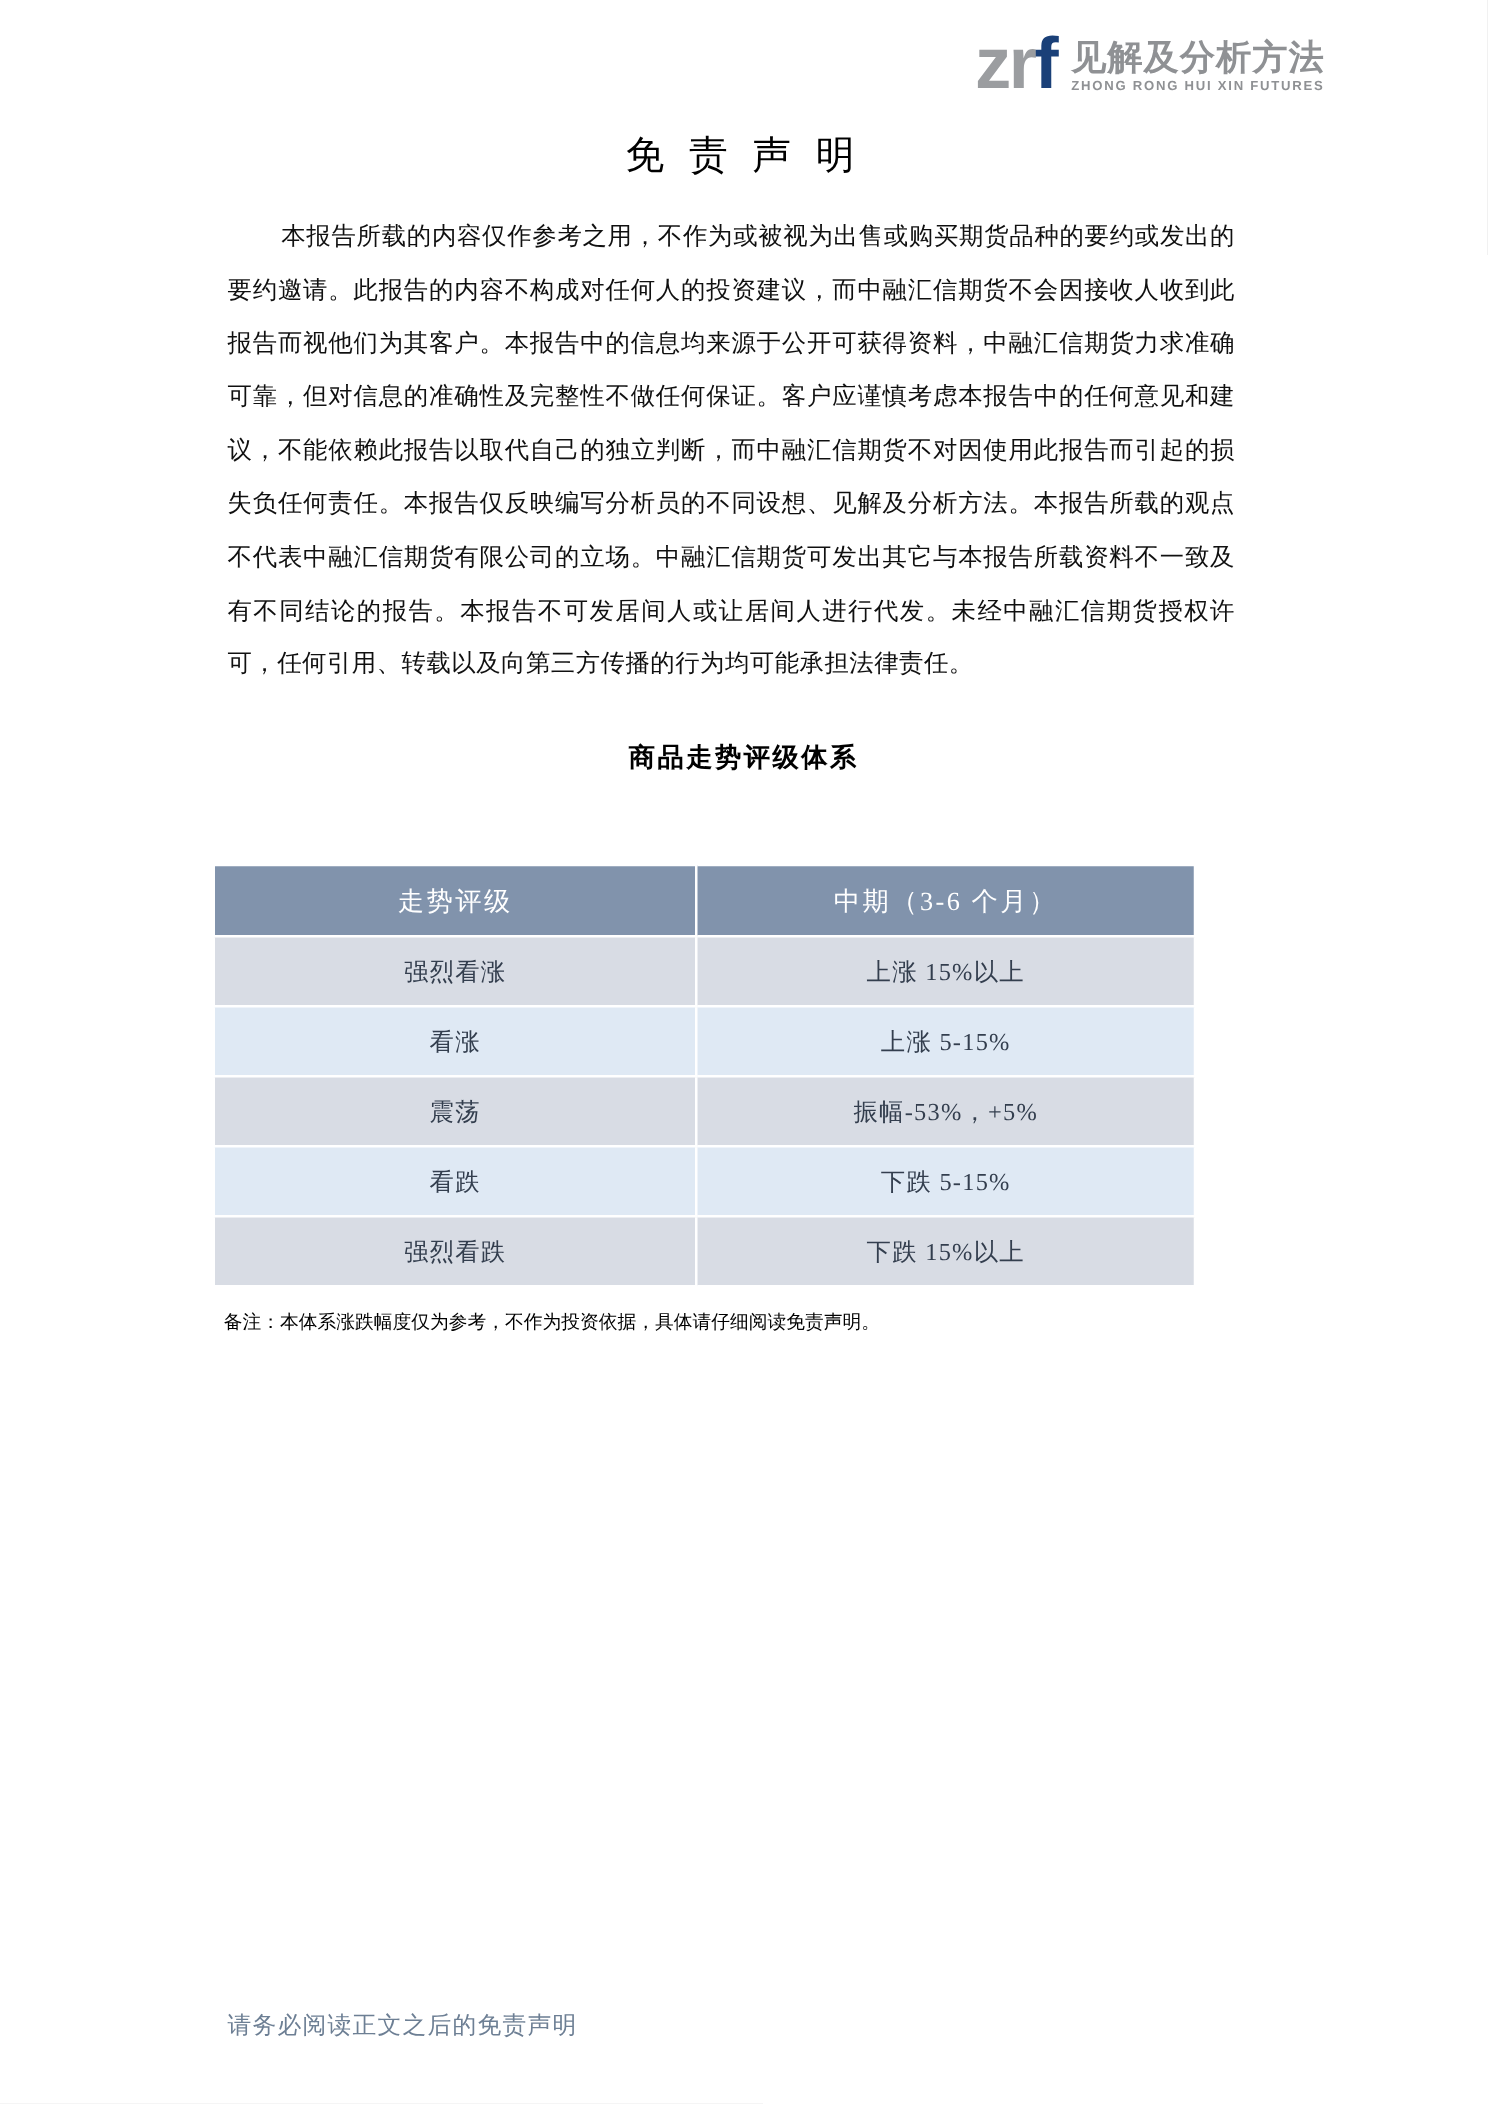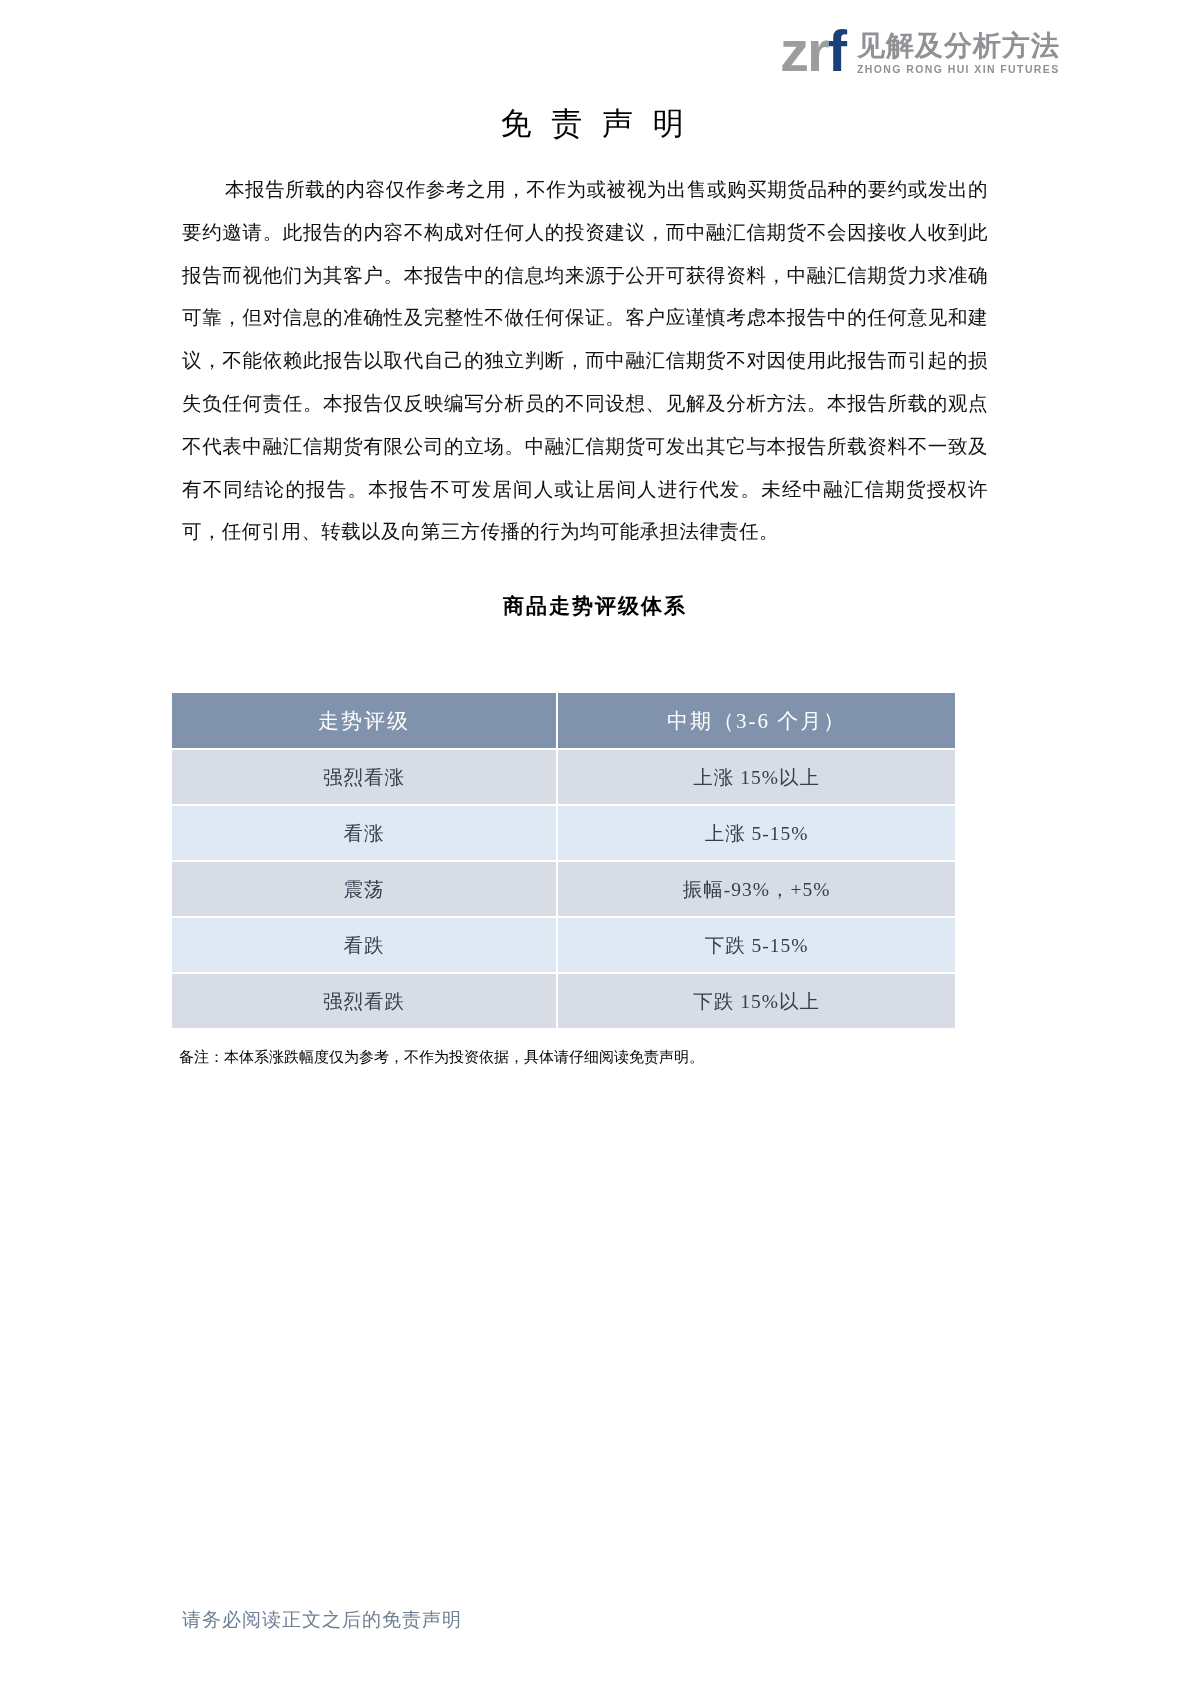--- a/index.html
+++ b/index.html
@@ -177,21 +177,21 @@
       <tr class="row-odd">
         <td>强烈看涨</td>
         <td>上涨 15%以上</td>
       </tr>
       <tr class="row-even">
         <td>看涨</td>
         <td>上涨 5-15%</td>
       </tr>
       <tr class="row-odd">
         <td>震荡</td>
-        <td>振幅-93%，+5%</td>
+        <td>振幅-53%，+5%</td>
       </tr>
       <tr class="row-even">
         <td>看跌</td>
         <td>下跌 5-15%</td>
       </tr>
       <tr class="row-odd">
         <td>强烈看跌</td>
         <td>下跌 15%以上</td>
       </tr>
     </tbody>

